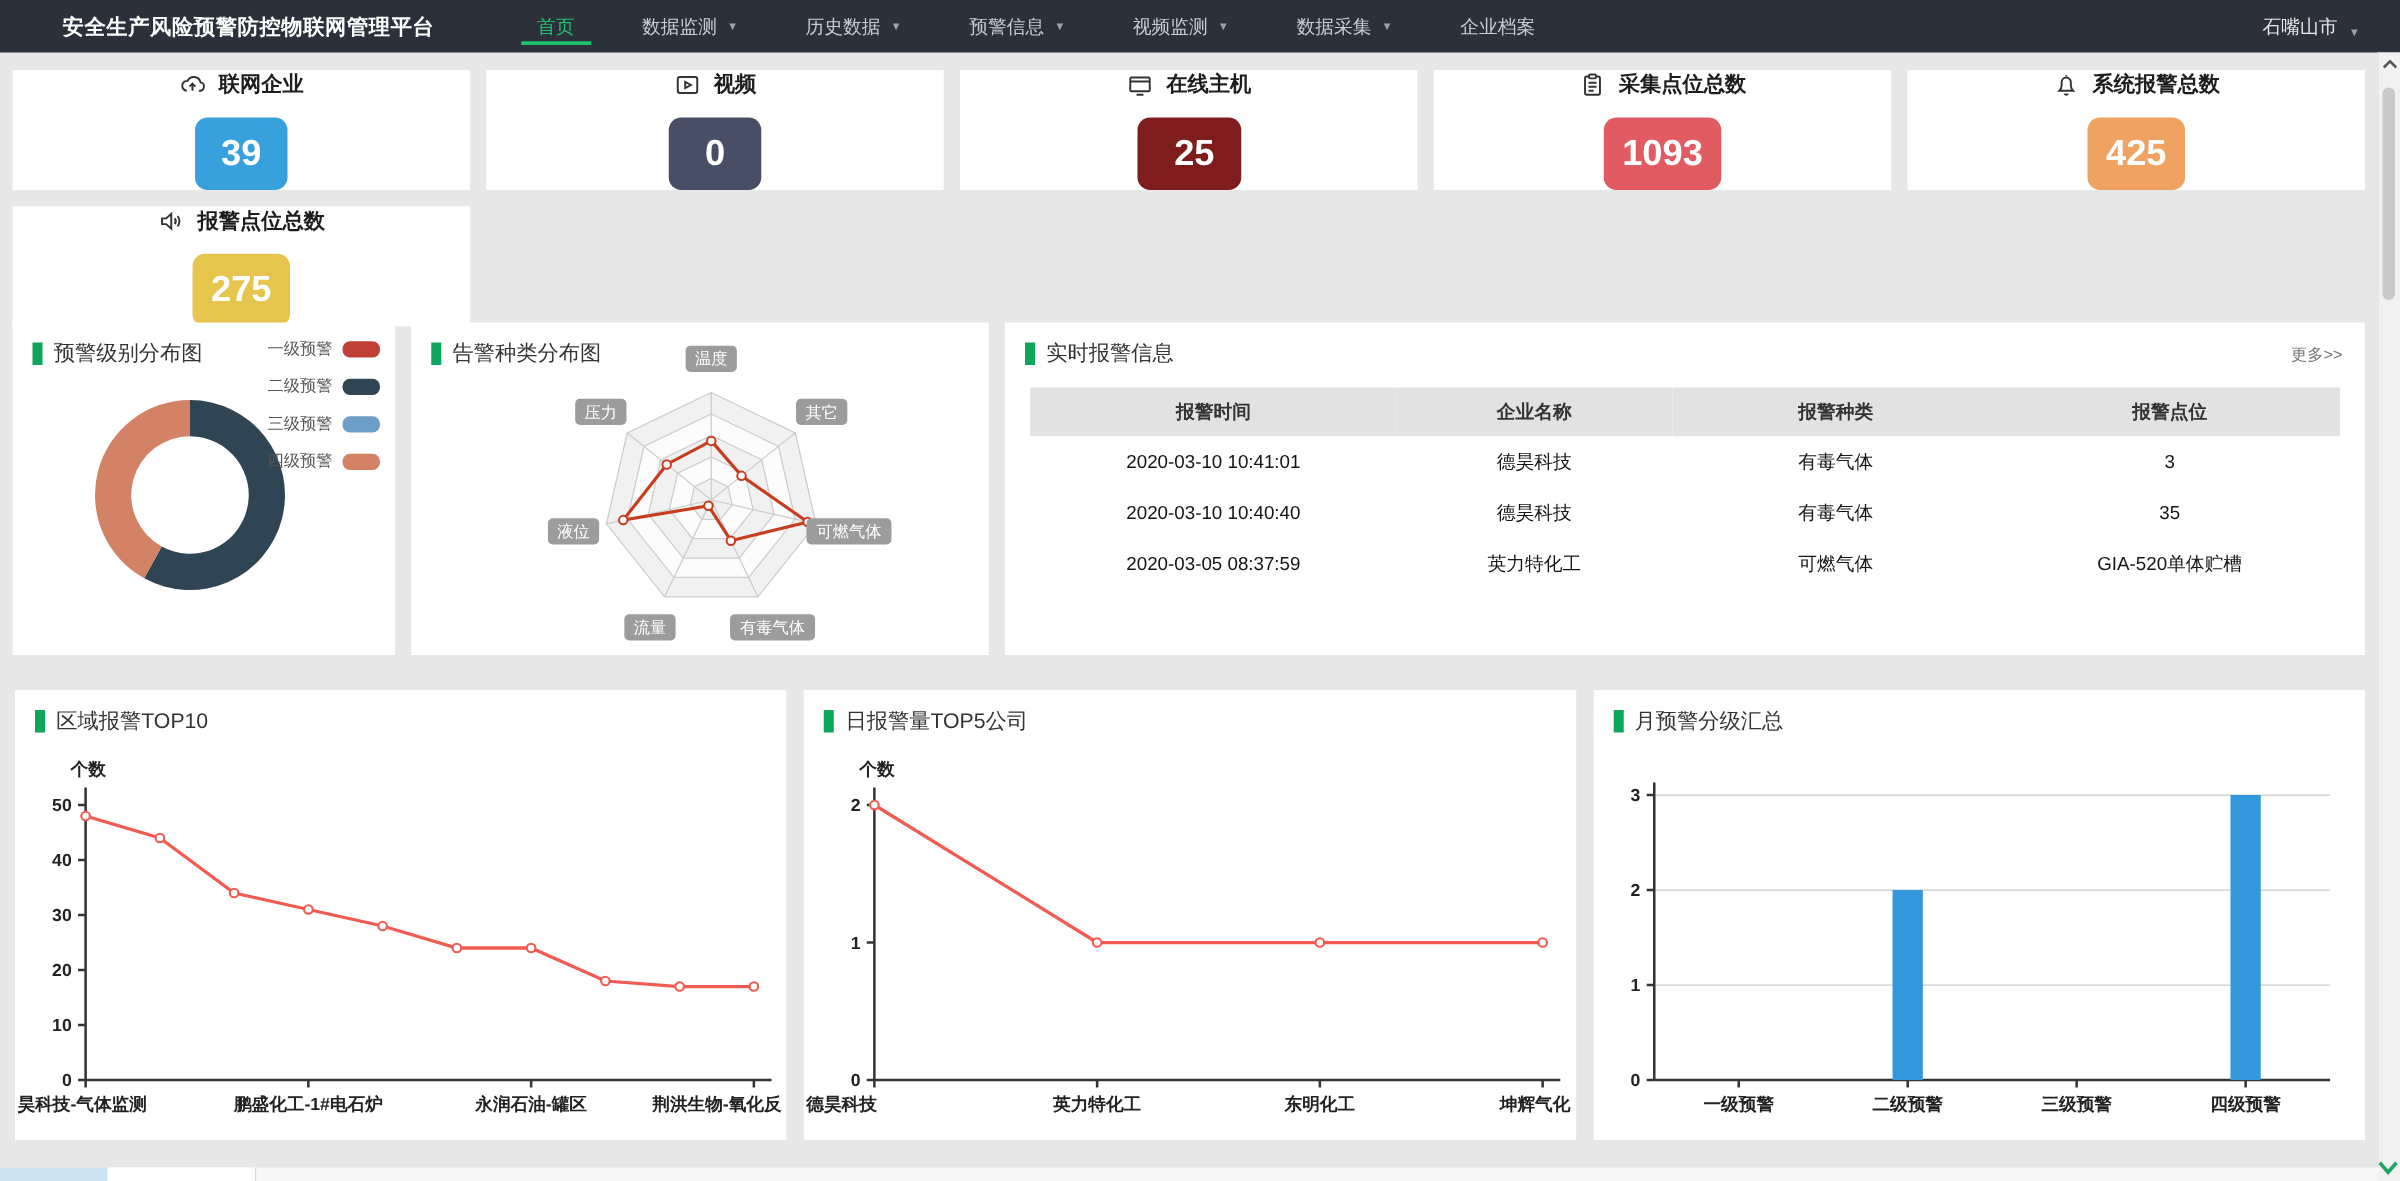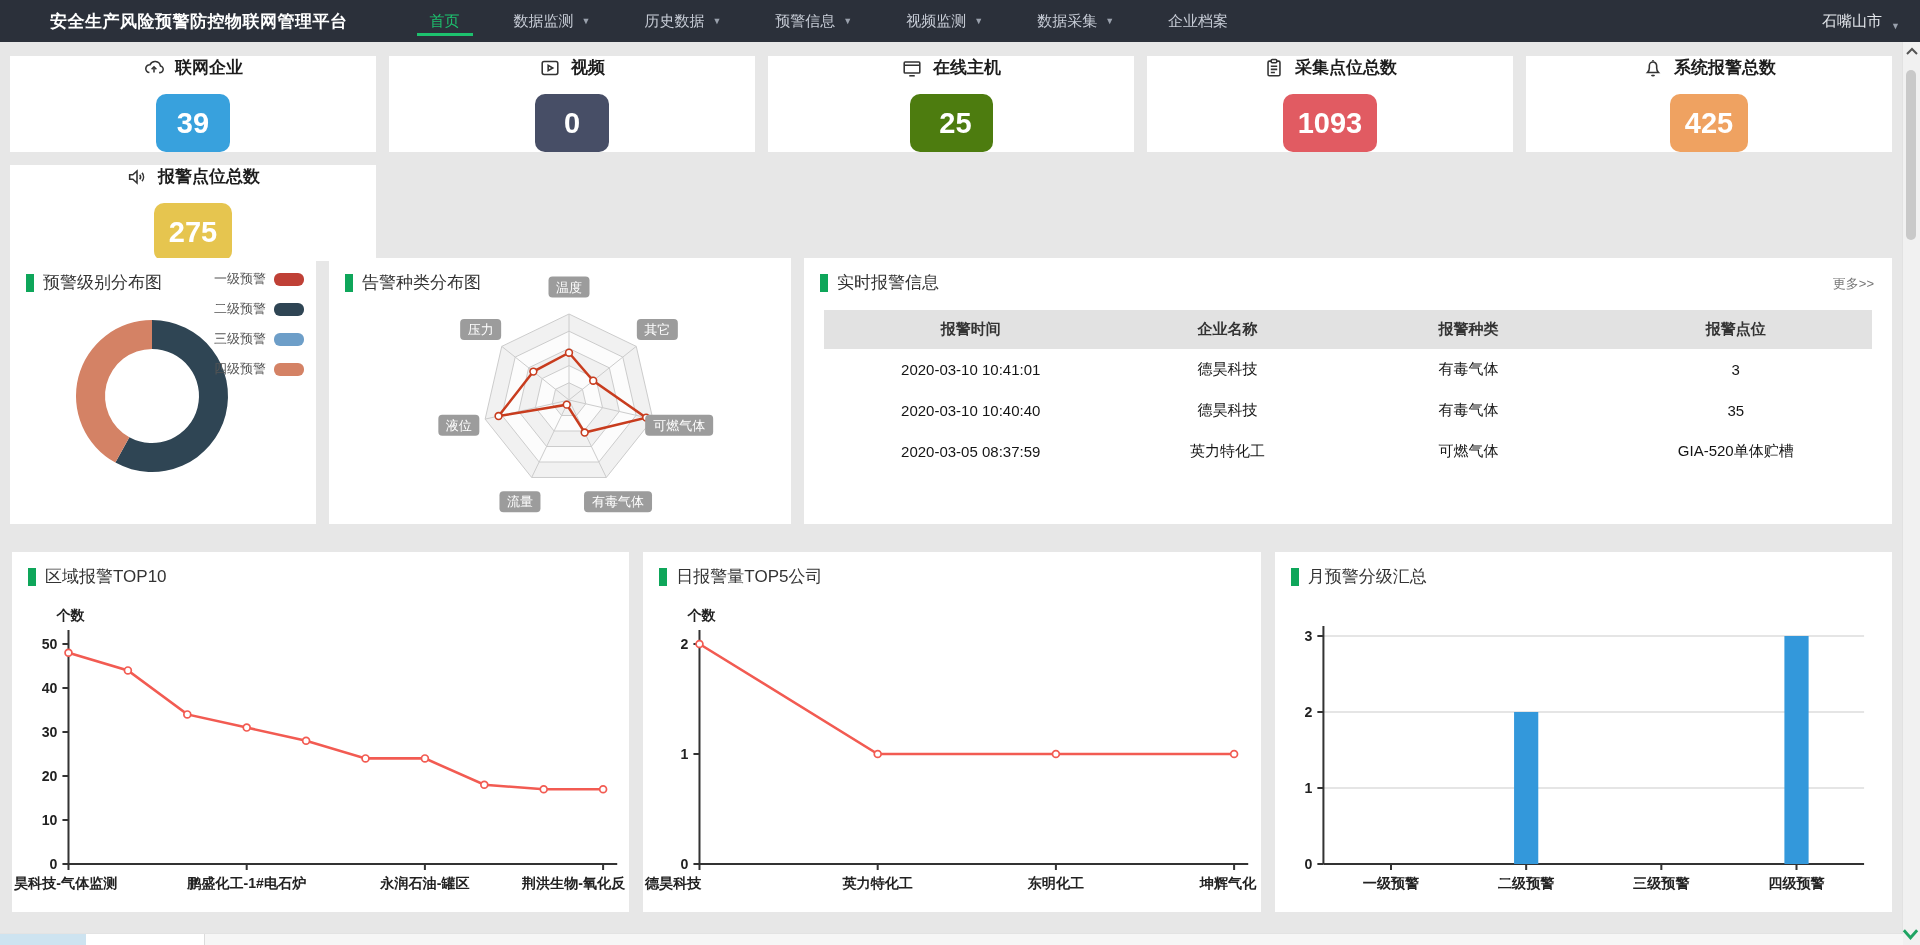--- a/index.html
+++ b/index.html
@@ -9,21 +9,21 @@
   
   .navbar{position:absolute;top:0;left:0;right:0;height:42px;background:#2b303a;
           display:flex;align-items:center}
   .brand{margin-left:50px;font-size:17px;font-weight:bold;color:#fff;letter-spacing:.5px}
   .menu{display:flex;list-style:none;margin:0 0 0 55px;padding:0;height:30px}
   .menu li{display:flex;align-items:center;gap:8px;padding:0 27px;font-size:15px;
            color:#c7ccd6;position:relative;cursor:pointer}
   .menu li.active{color:#1dc16e}
   .menu li.active::after{content:"";position:absolute;bottom:0;left:14px;right:14px;height:3px;background:#1dc16e}
   .caret{font-size:9px;color:#9aa1ad;line-height:1}
-  .region{margin-left:auto;margin-right:20px;display:flex;align-items:flex-end;gap:9px;
+  .region{margin-left:auto;margin-right:32px;display:flex;align-items:flex-end;gap:9px;
           font-size:15px;color:#e4e7ec;cursor:pointer}
 
   
   .stats{position:absolute;top:56px;left:10px;right:28px;height:140px;
          display:grid;grid-template-columns:repeat(5,1fr);gap:13px}
   .stat-card{background:#fff;display:flex;flex-direction:column;align-items:center;justify-content:center;gap:15px}
   .stat-head{display:flex;align-items:center;gap:10px;font-size:17px;font-weight:bold;color:#1d1d1d}
   .stat-head svg{display:block}
   .badge{min-width:44px;padding:0 15px;height:58px;border-radius:10px;color:#fff;
          font-size:29px;font-weight:bold;display:flex;align-items:center;justify-content:center}
@@ -142,21 +142,21 @@
       <div class="stat-head">
         <span>
           <svg width="22" height="22" viewBox="0 0 24 24" fill="none" stroke="#333" stroke-width="1.7">
             <rect x="3.5" y="5.5" width="17" height="12" rx="1"></rect>
             <path d="M3.5 9h17"></path>
             <path d="M9 20.5h6"></path>
           </svg>
         </span>
         <span>在线主机</span>
       </div>
-      <div class="badge" style="background: #4d7c0f; padding-left: 24px;">25</div>
+      <div class="badge" style="background: #7f1d1d; padding-left: 24px;">25</div>
     </div>
     <div class="stat-card">
       <div class="stat-head">
         <span>
           <svg width="22" height="22" viewBox="0 0 24 24" fill="none" stroke="#333" stroke-width="1.7">
             <rect x="5.5" y="4.5" width="13" height="16" rx="1.5"></rect>
             <rect x="9" y="2.8" width="6" height="3.4" rx="1" fill="#fff"></rect>
             <path d="M8.5 10h7M8.5 13.5h7M8.5 17h4.5"></path>
           </svg>
         </span>

